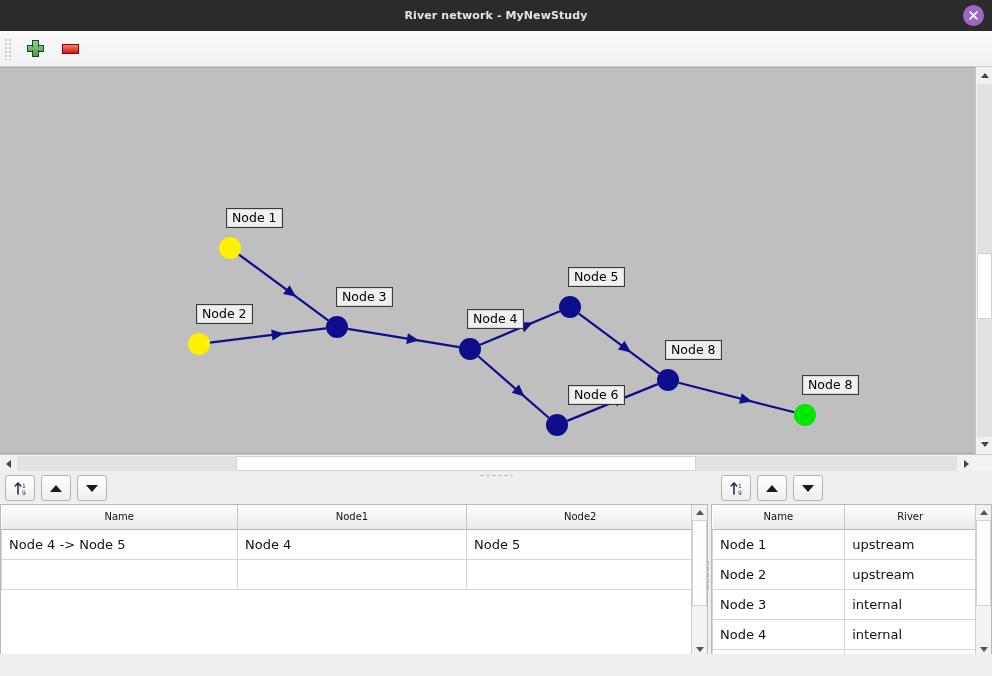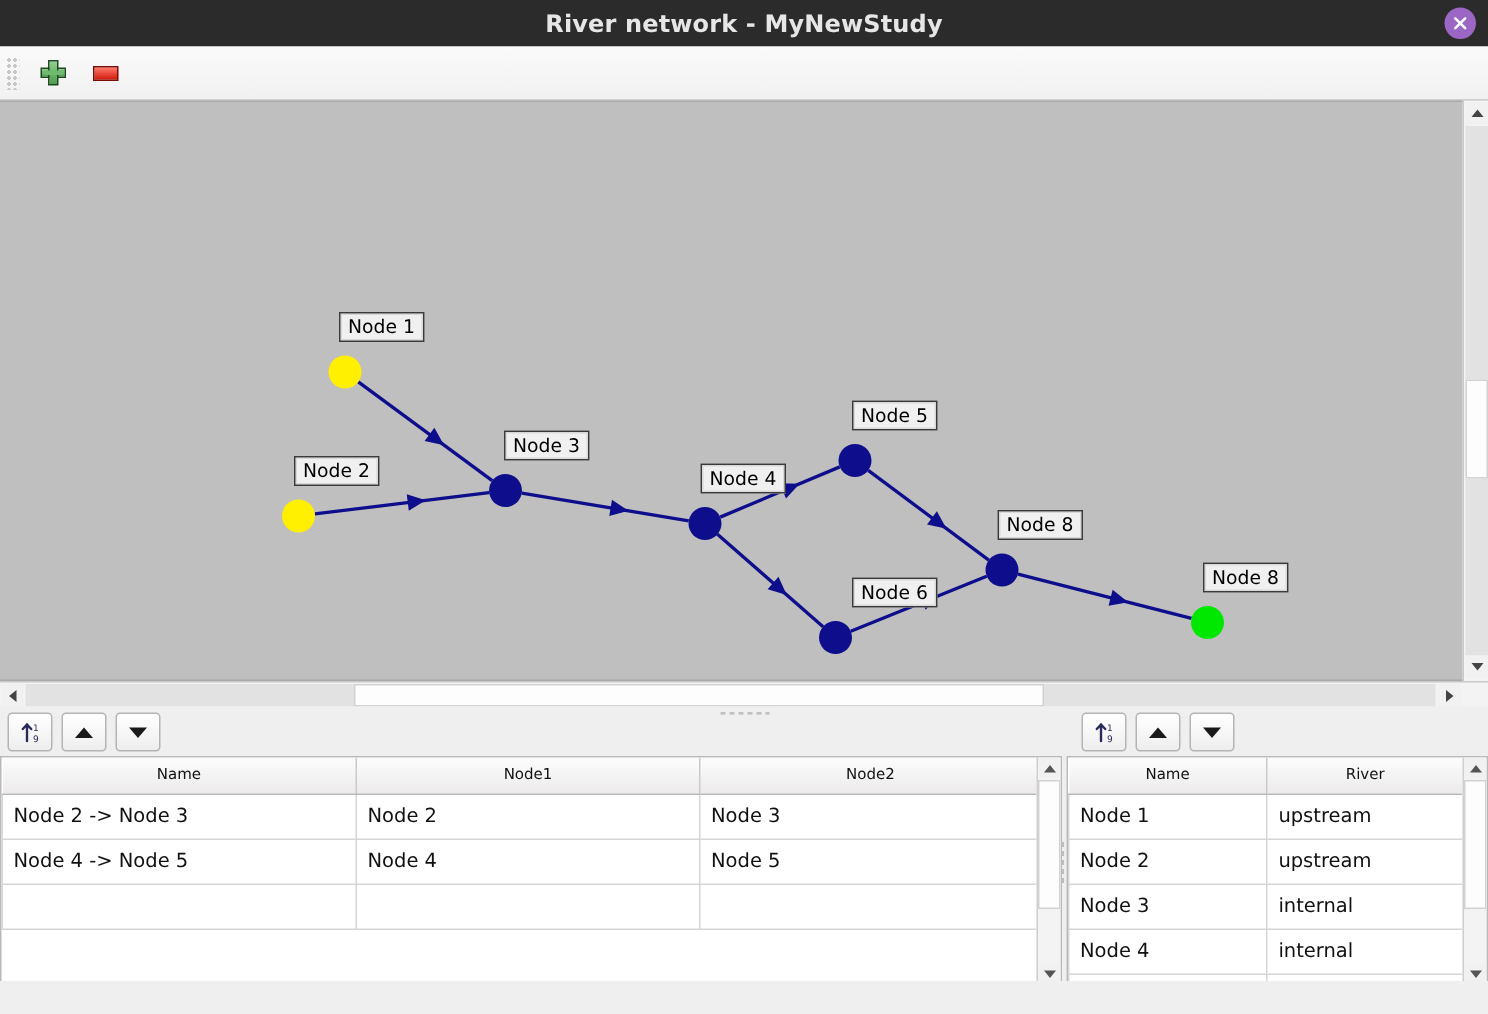--- a/index.html
+++ b/index.html
@@ -12,21 +12,21 @@
   }
   #app { position:relative; width:992px; height:676px; background:#efefef; }
 
   
   .titlebar{
     position:absolute; left:0; top:0; width:992px; height:31px;
     background:#2b2b2b; color:#e8e8e8;
     display:flex; align-items:center; justify-content:center;
   }
   .titlebar .title{
-    font-size:16px; font-weight:bold; letter-spacing:.1px; color:#e6e6e6;
+    font-size:11px; font-weight:bold; letter-spacing:.1px; color:#e6e6e6;
   }
   .close-btn{
     position:absolute; right:8px; top:5px; width:21px; height:21px;
     border-radius:50%; background:#9b66c4; cursor:pointer;
     display:flex; align-items:center; justify-content:center;
   }
   .close-btn svg{ display:block; }
 
   
   .toolbar{
@@ -284,25 +284,20 @@
             </colgroup>
           <thead>
               <tr id="branches-head">
                 <th>Name</th>
                 <th>Node1</th>
                 <th style="border-right: none;">Node2</th>
               </tr>
             </thead>
           <tbody id="branches-body">
               <tr>
-                <td>Node 2 -&gt; Node 3</td>
-                <td>Node 2</td>
-                <td style="border-right: none;">Node 3</td>
-              </tr>
-              <tr>
                 <td>Node 4 -&gt; Node 5</td>
                 <td>Node 4</td>
                 <td style="border-right: none;">Node 5</td>
               </tr>
               <tr>
                 <td></td>
                 <td></td>
                 <td style="border-right: none;"></td>
               </tr>
             </tbody>

